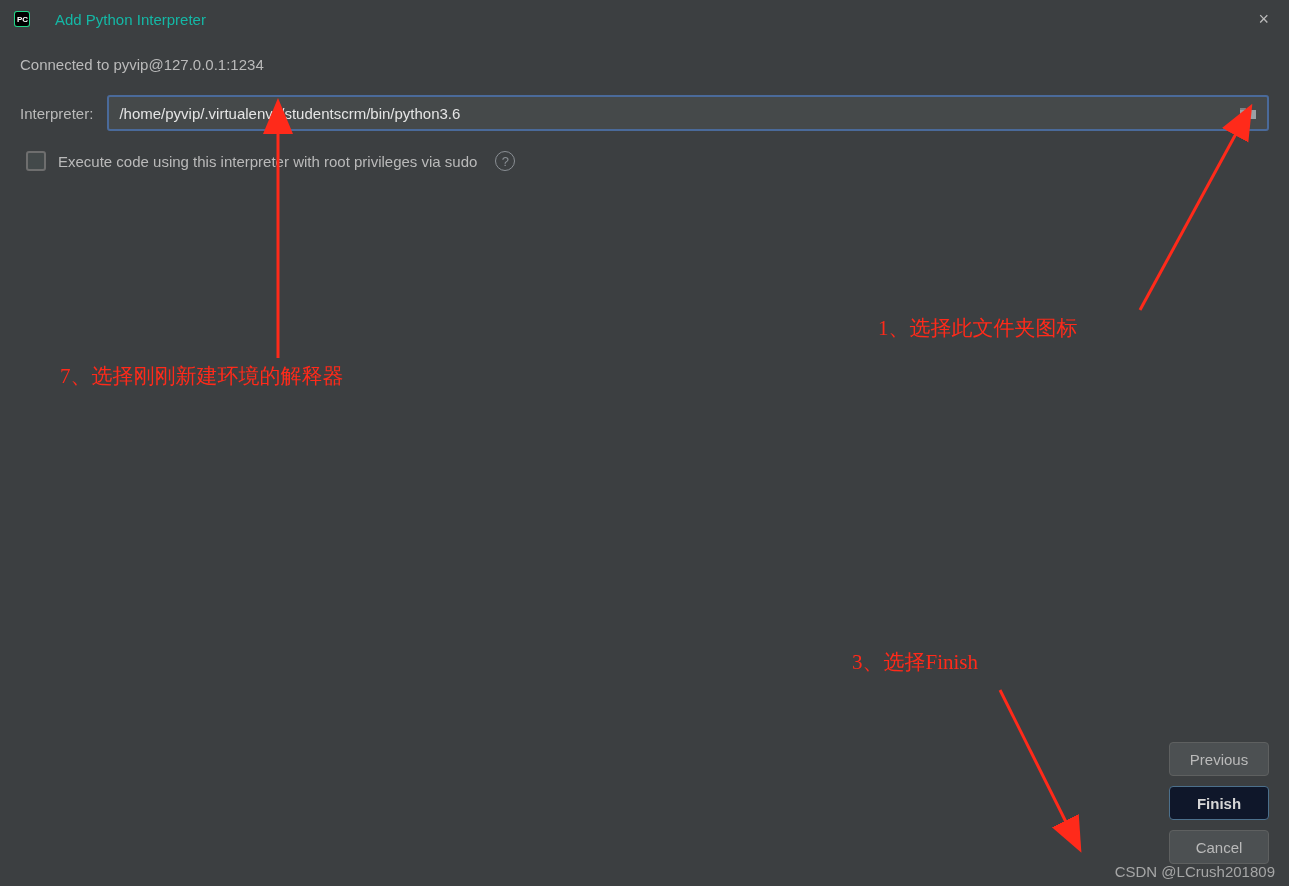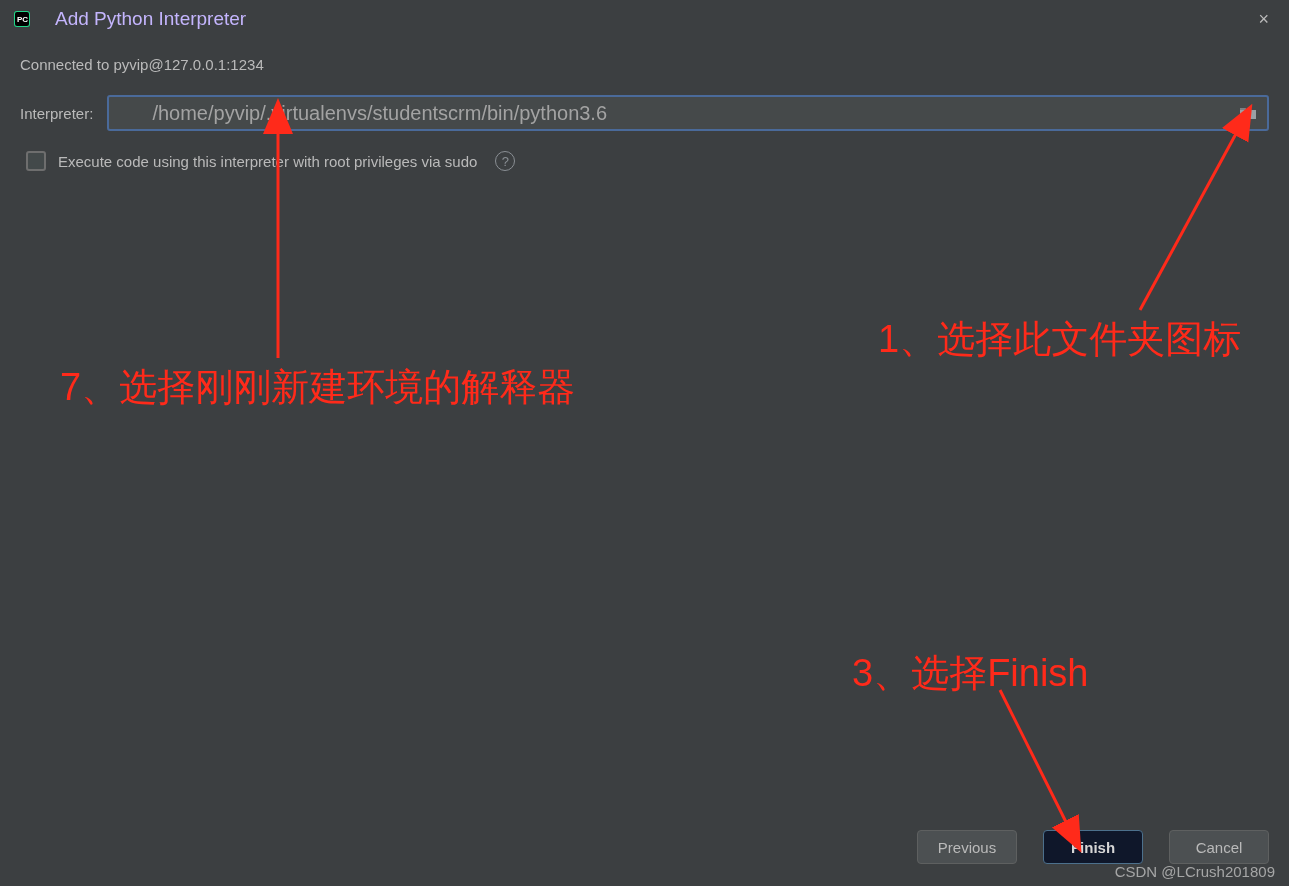--- a/index.html
+++ b/index.html
@@ -26,22 +26,22 @@
       width: 20px;
       height: 20px;
       margin-right: 23px;
       position: relative;
     }
     .titlebar-icon svg {
       width: 100%;
       height: 100%;
     }
     .titlebar-title {
-      color: #c4b5fd;
-      font-size: 19px;
+      color: #14b8a6;
+      font-size: 15px;
     }
     .titlebar-close {
       margin-left: auto;
       color: #bababa;
       font-size: 18px;
       padding: 4px 8px;
       cursor: pointer;
     }
     .content {
       padding: 18px 20px;
@@ -68,24 +68,23 @@
       background: #45494a;
       border: 2px solid #4a6a9a;
       border-radius: 3px;
       padding: 6px 10px;
       height: 36px;
     }
     .interpreter-input {
       flex: 1;
       background: transparent;
       border: none;
-      color: #a3a3a3;
-      font-size: 20px;
+      color: #e5e5e5;
+      font-size: 15px;
       outline: none;
-      margin-left: 33px;
     }
     .folder-icon {
       color: #9aa0a5;
       cursor: pointer;
       display: flex;
       align-items: center;
     }
     .checkbox-row {
       display: flex;
       align-items: center;
@@ -116,21 +115,22 @@
       color: #8a8f94;
       font-size: 13px;
       margin-left: 6px;
       cursor: pointer;
     }
     .button-bar {
       position: absolute;
       bottom: 22px;
       right: 20px;
       display: flex;
-      gap: 26px;
+      gap: 10px;
+      flex-direction: column;
     }
     .btn {
       min-width: 100px;
       height: 34px;
       border-radius: 4px;
       border: 1px solid #5e6060;
       background: #4c5052;
       color: #bababa;
       font-size: 15px;
       cursor: pointer;
@@ -138,22 +138,22 @@
     }
     .btn-primary {
       background: #0f172a;
       border-color: #4c708c;
       color: #d6d6d6;
       font-weight: 600;
     }
     .annotation {
       position: absolute;
       color: #ff2a1a;
-      font-size: 38px;
-      font-family: Liberation Sans, sans-serif;
+      font-size: 21px;
+      font-family: Liberation Serif, serif;
       white-space: nowrap;
     }
     .arrow {
       position: absolute;
       pointer-events: none;
     }
     .watermark {
       position: absolute;
       bottom: 6px;
       right: 14px;

